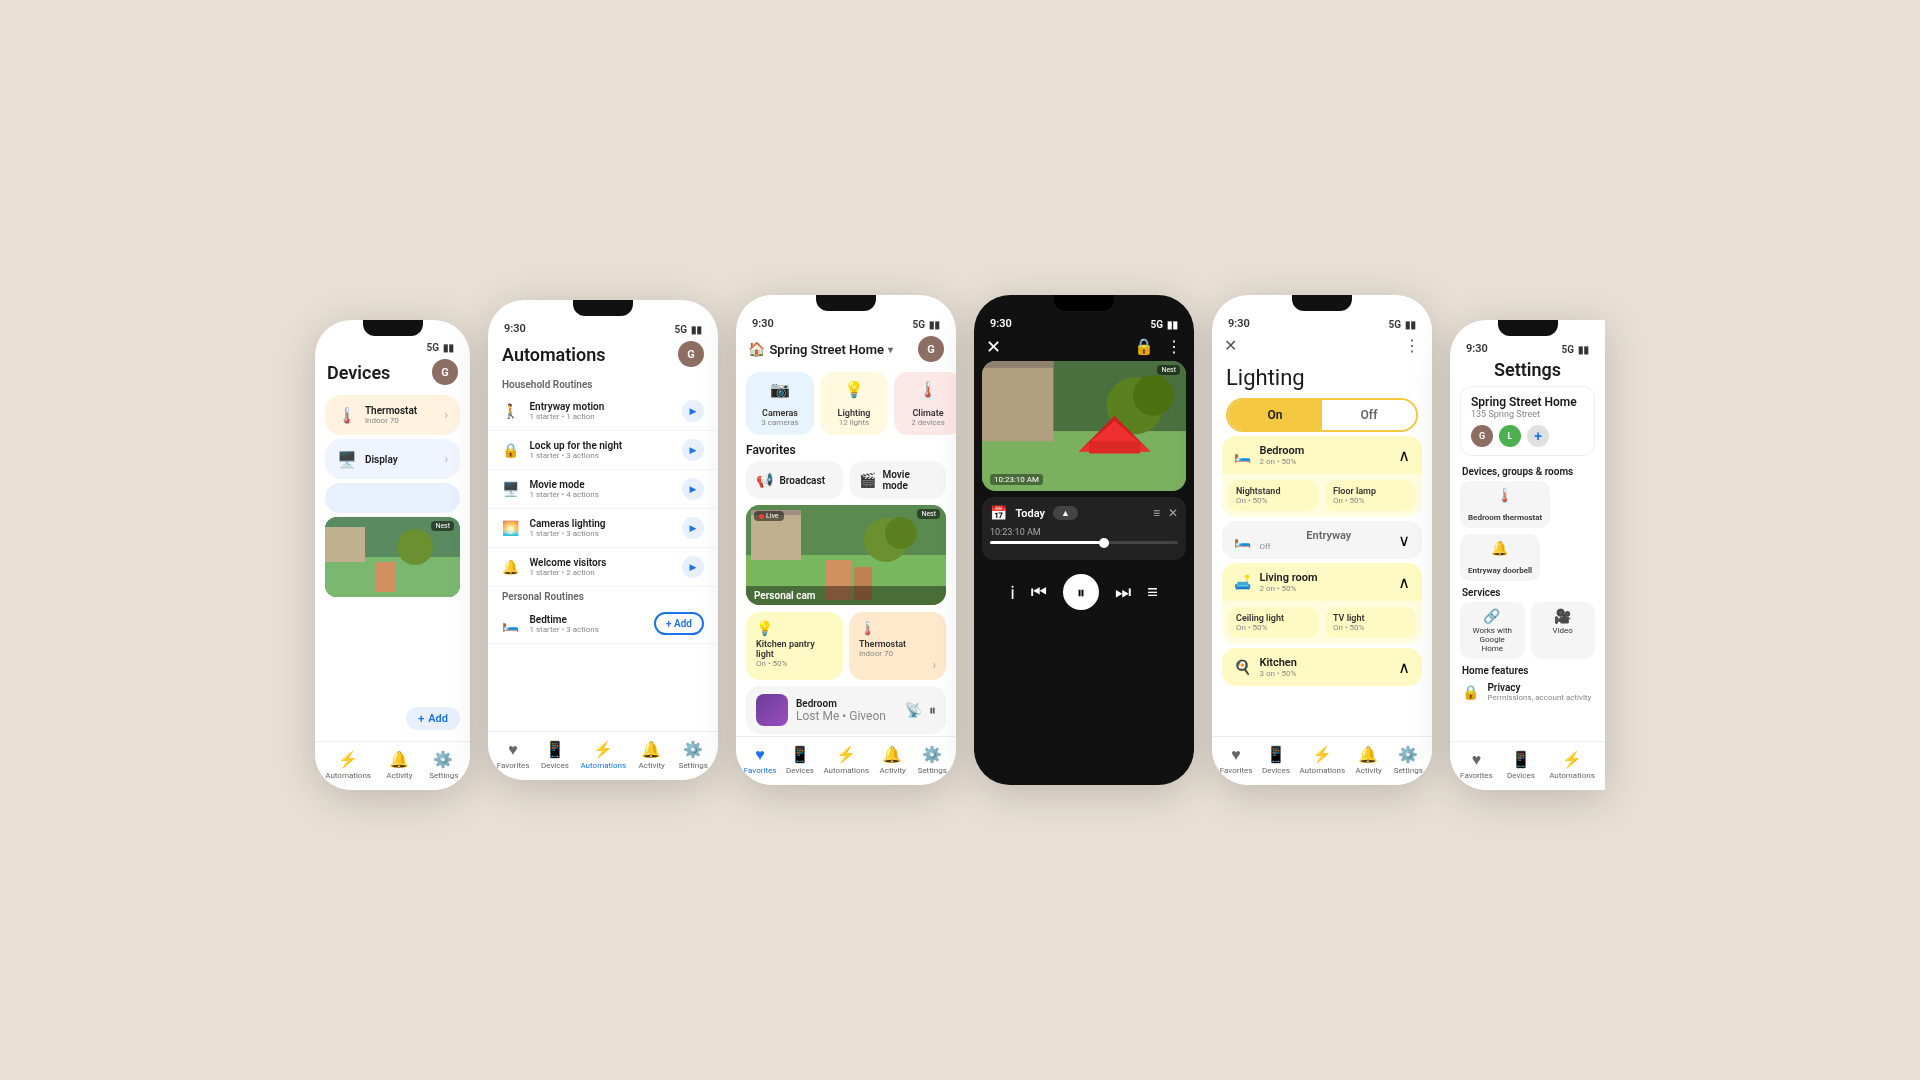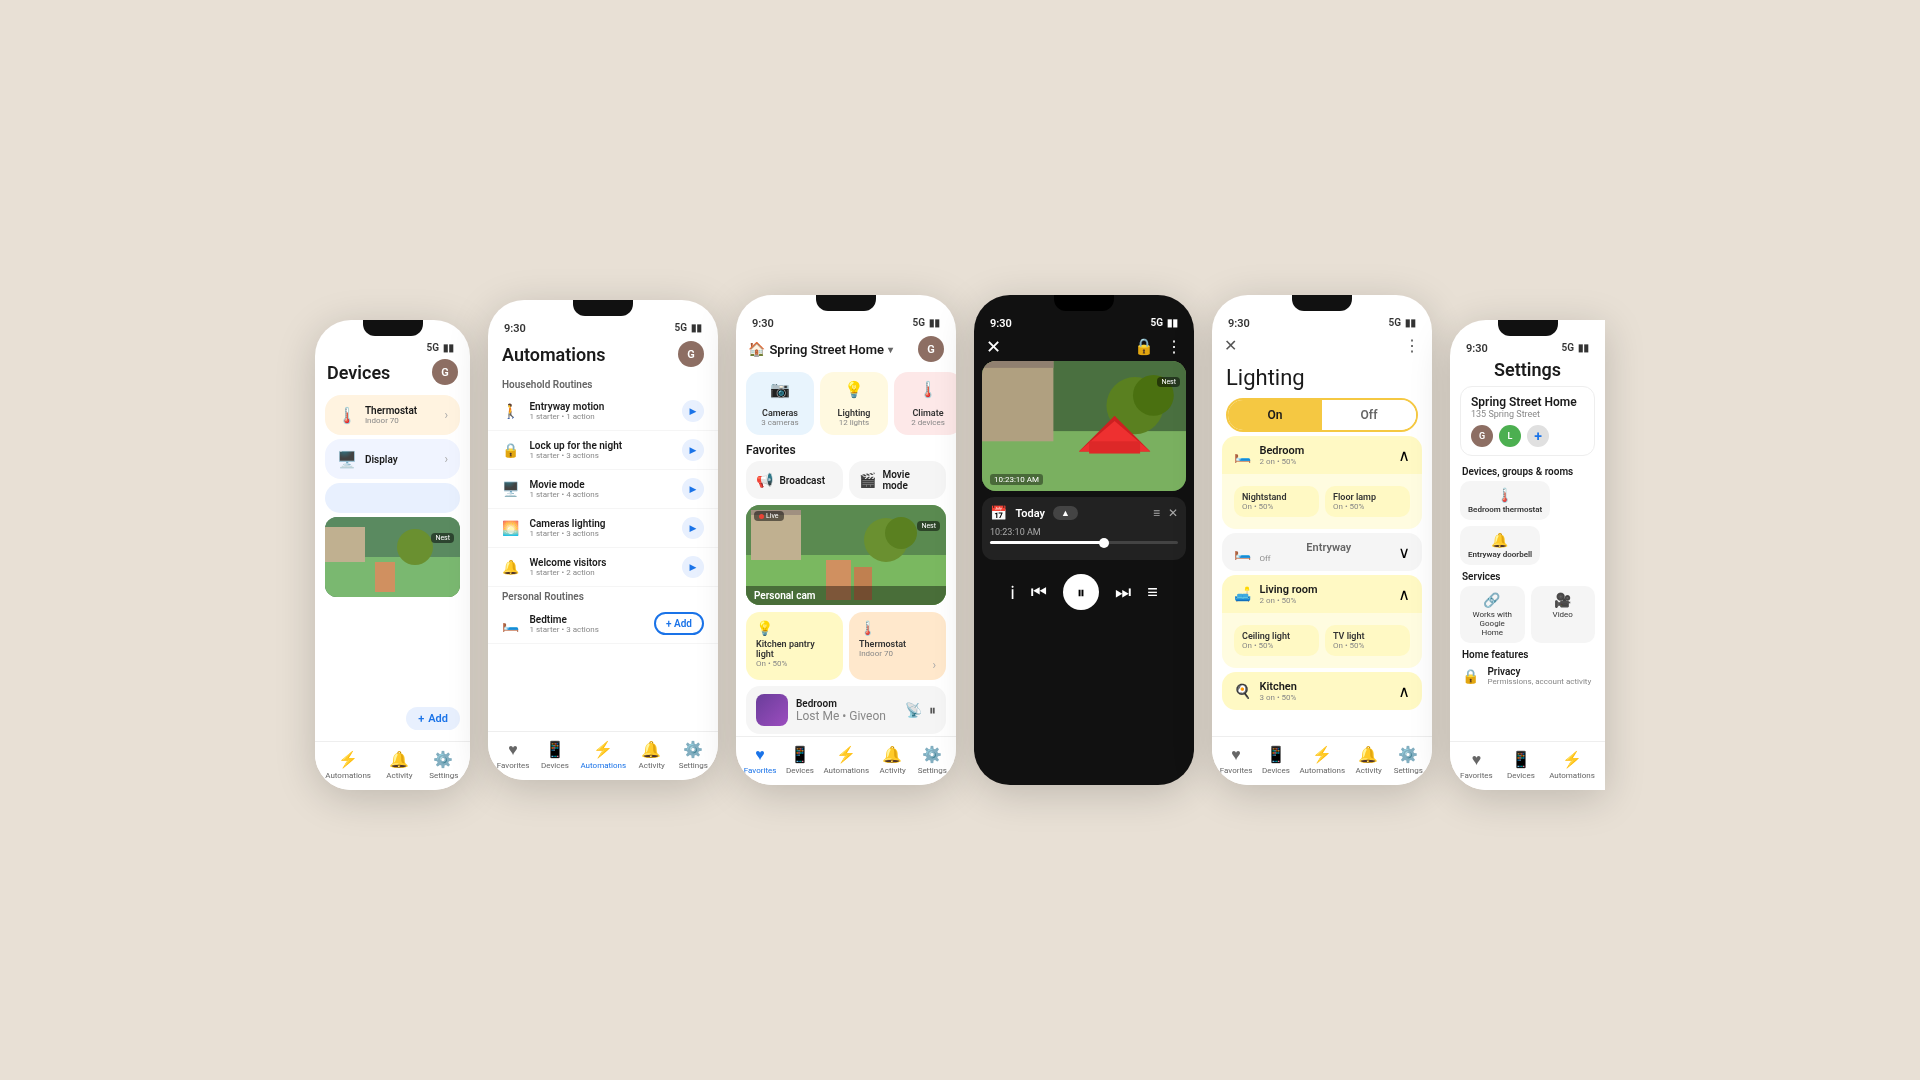--- a/index.html
+++ b/index.html
@@ -34,21 +34,21 @@
     .phone-screen {
       width: 100%;
       height: 100%;
       overflow: hidden;
       position: relative;
     }
     
     .status-bar {
       display: flex;
       justify-content: space-between;
-      align-items: flex-start;
+      align-items: flex-end;
       padding: 6px 16px 2px;
       font-size: 11px;
       font-weight: 600;
     }
     .status-bar-light { color: #333; }
     .status-bar-dark { color: #fff; }
     .status-icons { display: flex; align-items: center; gap: 4px; font-size: 10px; }
     
     .p1 { width: 155px; height: 470px; margin-top: 30px; }
     
@@ -110,21 +110,21 @@
     .chevron { font-size: 12px; color: #aaa; }
     .camera-preview {
       margin: 4px 10px;
       border-radius: 12px;
       overflow: hidden;
       height: 80px;
       background: linear-gradient(135deg, #4a7c59 0%, #6aaa78 50%, #8bc34a 100%);
       position: relative;
     }
     .camera-overlay { position: absolute; bottom: 6px; left: 8px; color: #fff; font-size: 8px; font-weight: 600; text-shadow: 0 1px 3px rgba(0,0,0,0.5); }
-    .nest-badge { position: absolute; top: 16px; right: 6px; background: rgba(0,0,0,0.5); color: #fff; font-size: 7px; padding: 1px 4px; border-radius: 4px; }
+    .nest-badge { position: absolute; top: 4px; right: 6px; background: rgba(0,0,0,0.5); color: #fff; font-size: 7px; padding: 1px 4px; border-radius: 4px; }
     .add-btn {
       display: inline-flex;
       align-items: center;
       gap: 4px;
       background: #e8f0fe;
       color: #1a73e8;
       border-radius: 20px;
       padding: 5px 12px;
       font-size: 11px;
       font-weight: 600;
@@ -388,21 +388,21 @@
       justify-content: space-between;
       padding: 8px 12px;
       background: #fff9c4;
       cursor: pointer;
     }
     .room-name { font-size: 11px; font-weight: 600; color: #1a1a1a; }
     .room-sub { font-size: 8px; color: #888; }
     .room-lights {
       display: flex;
       gap: 6px;
-      padding: 12px;
+      padding: 6px;
       background: #fffce0;
     }
     .light-tile {
       flex: 1;
       background: #fff9c4;
       border-radius: 10px;
       padding: 6px 8px;
     }
     .light-name { font-size: 9px; font-weight: 600; color: #333; }
     .light-status { font-size: 8px; color: #888; }
@@ -417,21 +417,21 @@
       border: 1px solid #eee;
     }
     .home-card-name { font-size: 12px; font-weight: 600; color: #1a1a1a; }
     .home-card-addr { font-size: 9px; color: #888; }
     .members-row { display: flex; gap: 6px; margin-top: 6px; align-items: center; }
     .member-avatar { width: 22px; height: 22px; border-radius: 50%; display: flex; align-items: center; justify-content: center; font-size: 9px; font-weight: 600; color: #fff; }
     .section-heading { font-size: 10px; font-weight: 600; color: #1a1a1a; padding: 4px 12px 2px; }
     .device-grid { display: flex; gap: 6px; padding: 2px 10px; flex-wrap: wrap; }
     .device-grid-item { background: #f5f5f5; border-radius: 10px; padding: 6px 8px; min-width: 60px; text-align: center; }
     .dg-icon { font-size: 14px; }
-    .dg-name { font-size: 8px; font-weight: 600; color: #333; margin-top: 2px; }
+    .dg-name { font-size: 8px; font-weight: 600; color: #333; margin-top: 10px; }
     .service-grid { display: flex; gap: 6px; padding: 2px 10px; }
     .service-item { background: #f5f5f5; border-radius: 10px; padding: 6px 8px; flex: 1; text-align: center; }
     .si-icon { font-size: 14px; }
     .si-name { font-size: 8px; color: #333; margin-top: 2px; }
     .home-feature { padding: 4px 12px; display: flex; align-items: center; gap: 8px; }
     .hf-icon { font-size: 14px; color: #555; }
     .hf-name { font-size: 10px; font-weight: 600; color: #1a1a1a; }
     .hf-sub { font-size: 8px; color: #888; }
 
     

